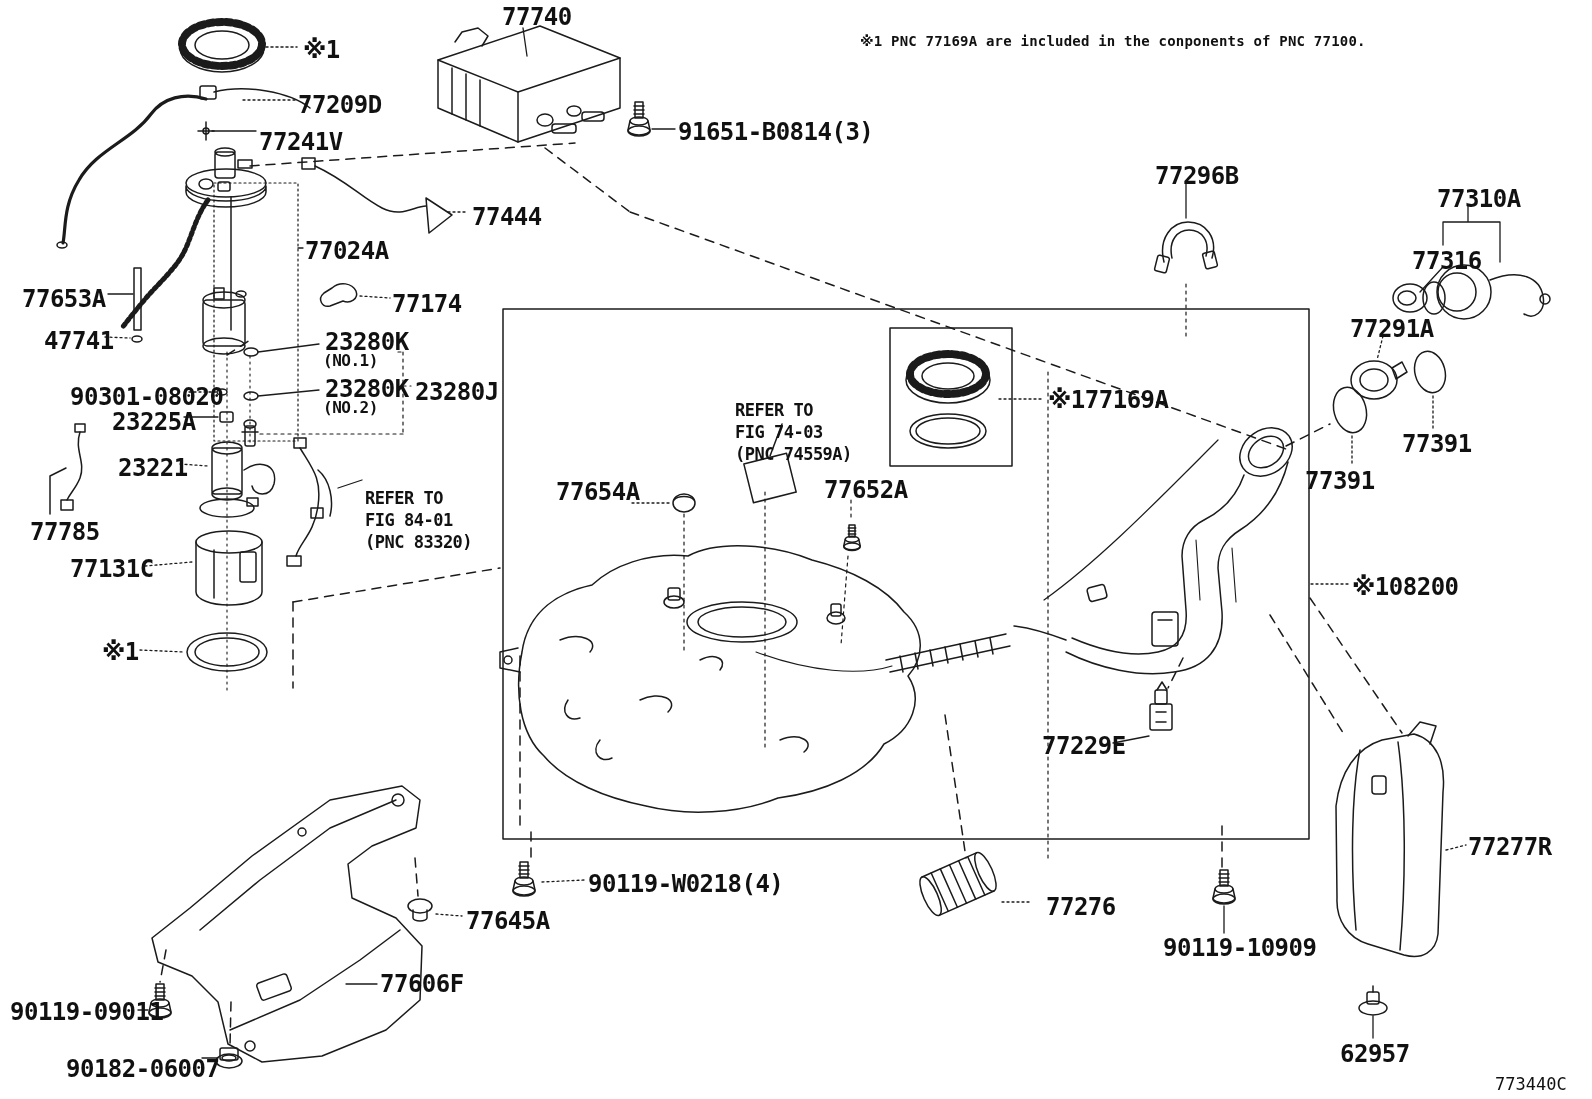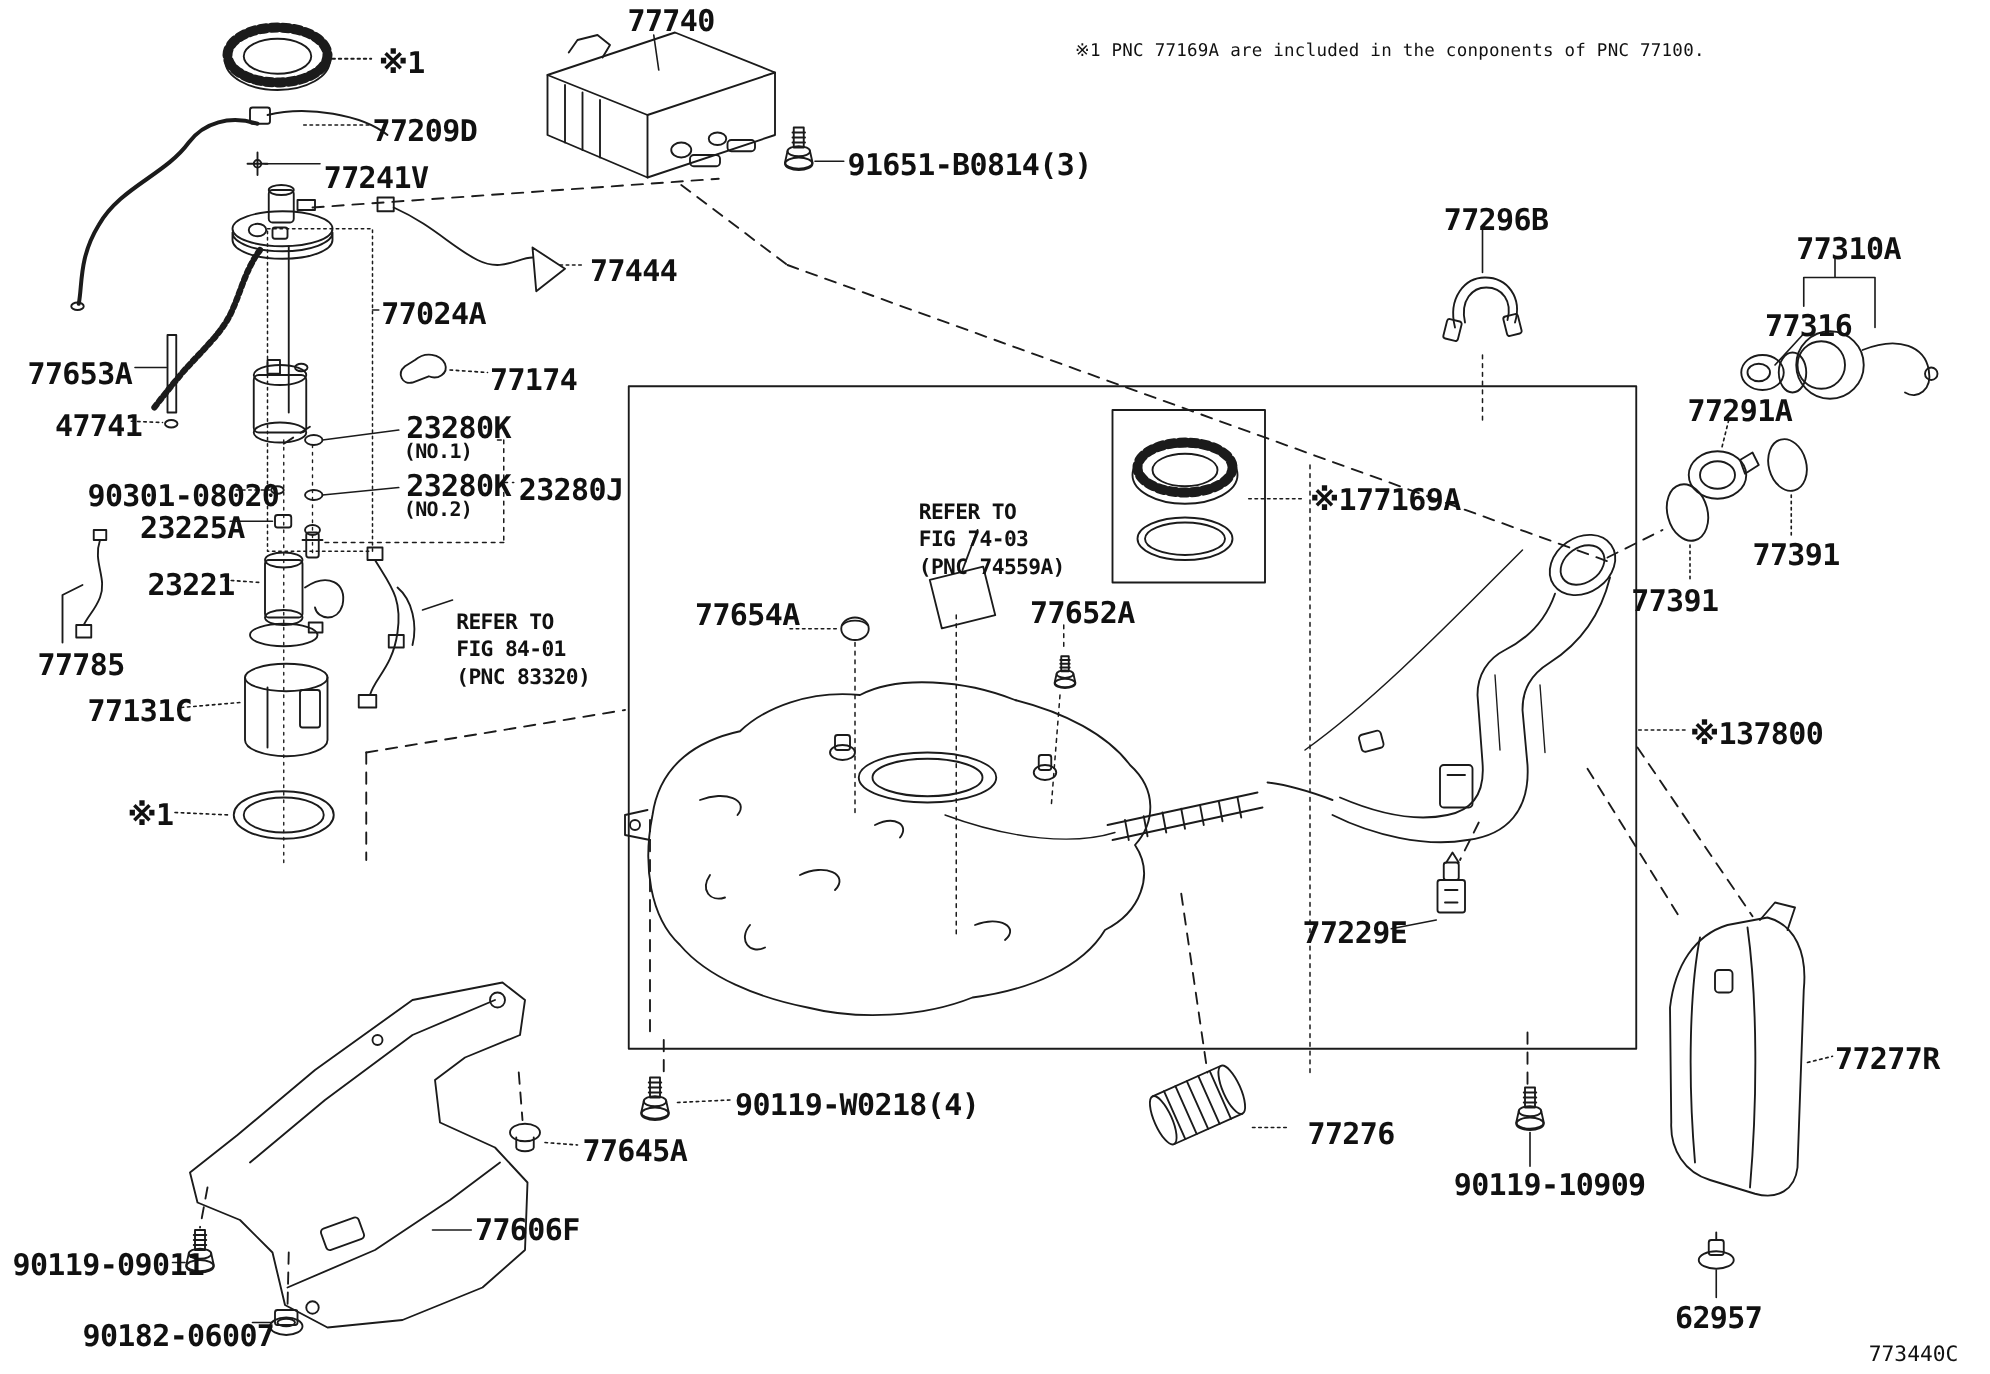--- a/index.html
+++ b/index.html
@@ -3,21 +3,21 @@
 <meta charset="utf-8">
 <style>
   html,body{margin:0;padding:0;background:#fff;}
   #stage{position:relative;width:1592px;height:1099px;background:#ffffff;overflow:hidden;
          font-family:"DejaVu Sans Mono","DejaVu Sans",monospace;color:#111;}
   svg.art{position:absolute;left:0;top:0;}
   svg.art *{vector-effect:non-scaling-stroke;}
   .lbl{position:absolute;font-weight:700;font-size:24px;letter-spacing:-0.5px;white-space:pre;line-height:1.05;}
   .sub{position:absolute;font-weight:700;font-size:16px;white-space:pre;letter-spacing:-0.5px;}
   .ref{position:absolute;font-weight:700;font-size:17px;line-height:1.28;white-space:pre;letter-spacing:-0.5px;margin-top:36px;}
-  .note{position:absolute;font-weight:400;font-size:14px;letter-spacing:0.2px;white-space:pre;}
+  .note{position:absolute;font-weight:700;font-size:14px;letter-spacing:0.2px;white-space:pre;}
   .code{position:absolute;font-weight:400;font-size:17px;letter-spacing:0;}
 </style>
 </head>
 <body>
 
 <div id="stage">
 
 <svg class="art" width="1592" height="1099" viewBox="0 0 1592 1099" fill="none" stroke="#1b1b1b" stroke-width="1.5" stroke-linecap="round" stroke-linejoin="round">
   <defs>
     <g id="bolt">
@@ -392,21 +392,21 @@
 (PNC 74559A)</div>
 <div class="lbl" style="left:1048px;top:388px">※177169A</div>
 <div class="lbl" style="left:556px;top:480px">77654A</div>
 <div class="lbl" style="left:824px;top:478px">77652A</div>
 <div class="lbl" style="left:1155px;top:164px">77296B</div>
 <div class="lbl" style="left:1437px;top:187px">77310A</div>
 <div class="lbl" style="left:1412px;top:249px">77316</div>
 <div class="lbl" style="left:1350px;top:317px">77291A</div>
 <div class="lbl" style="left:1402px;top:432px">77391</div>
 <div class="lbl" style="left:1305px;top:469px">77391</div>
-<div class="lbl" style="left:1352px;top:575px">※137800</div>
+<div class="lbl" style="left:1352px;top:575px">※108200</div>
 <div class="lbl" style="left:1042px;top:734px">77229E</div>
 <div class="lbl" style="left:1046px;top:895px">77276</div>
 <div class="lbl" style="left:588px;top:872px">90119-W0218(4)</div>
 <div class="lbl" style="left:466px;top:909px">77645A</div>
 <div class="lbl" style="left:380px;top:972px">77606F</div>
 <div class="lbl" style="left:10px;top:1000px">90119-09011</div>
 <div class="lbl" style="left:66px;top:1057px">90182-06007</div>
 <div class="lbl" style="left:1163px;top:936px">90119-10909</div>
 <div class="lbl" style="left:1468px;top:835px">77277R</div>
 <div class="lbl" style="left:1340px;top:1042px">62957</div>

